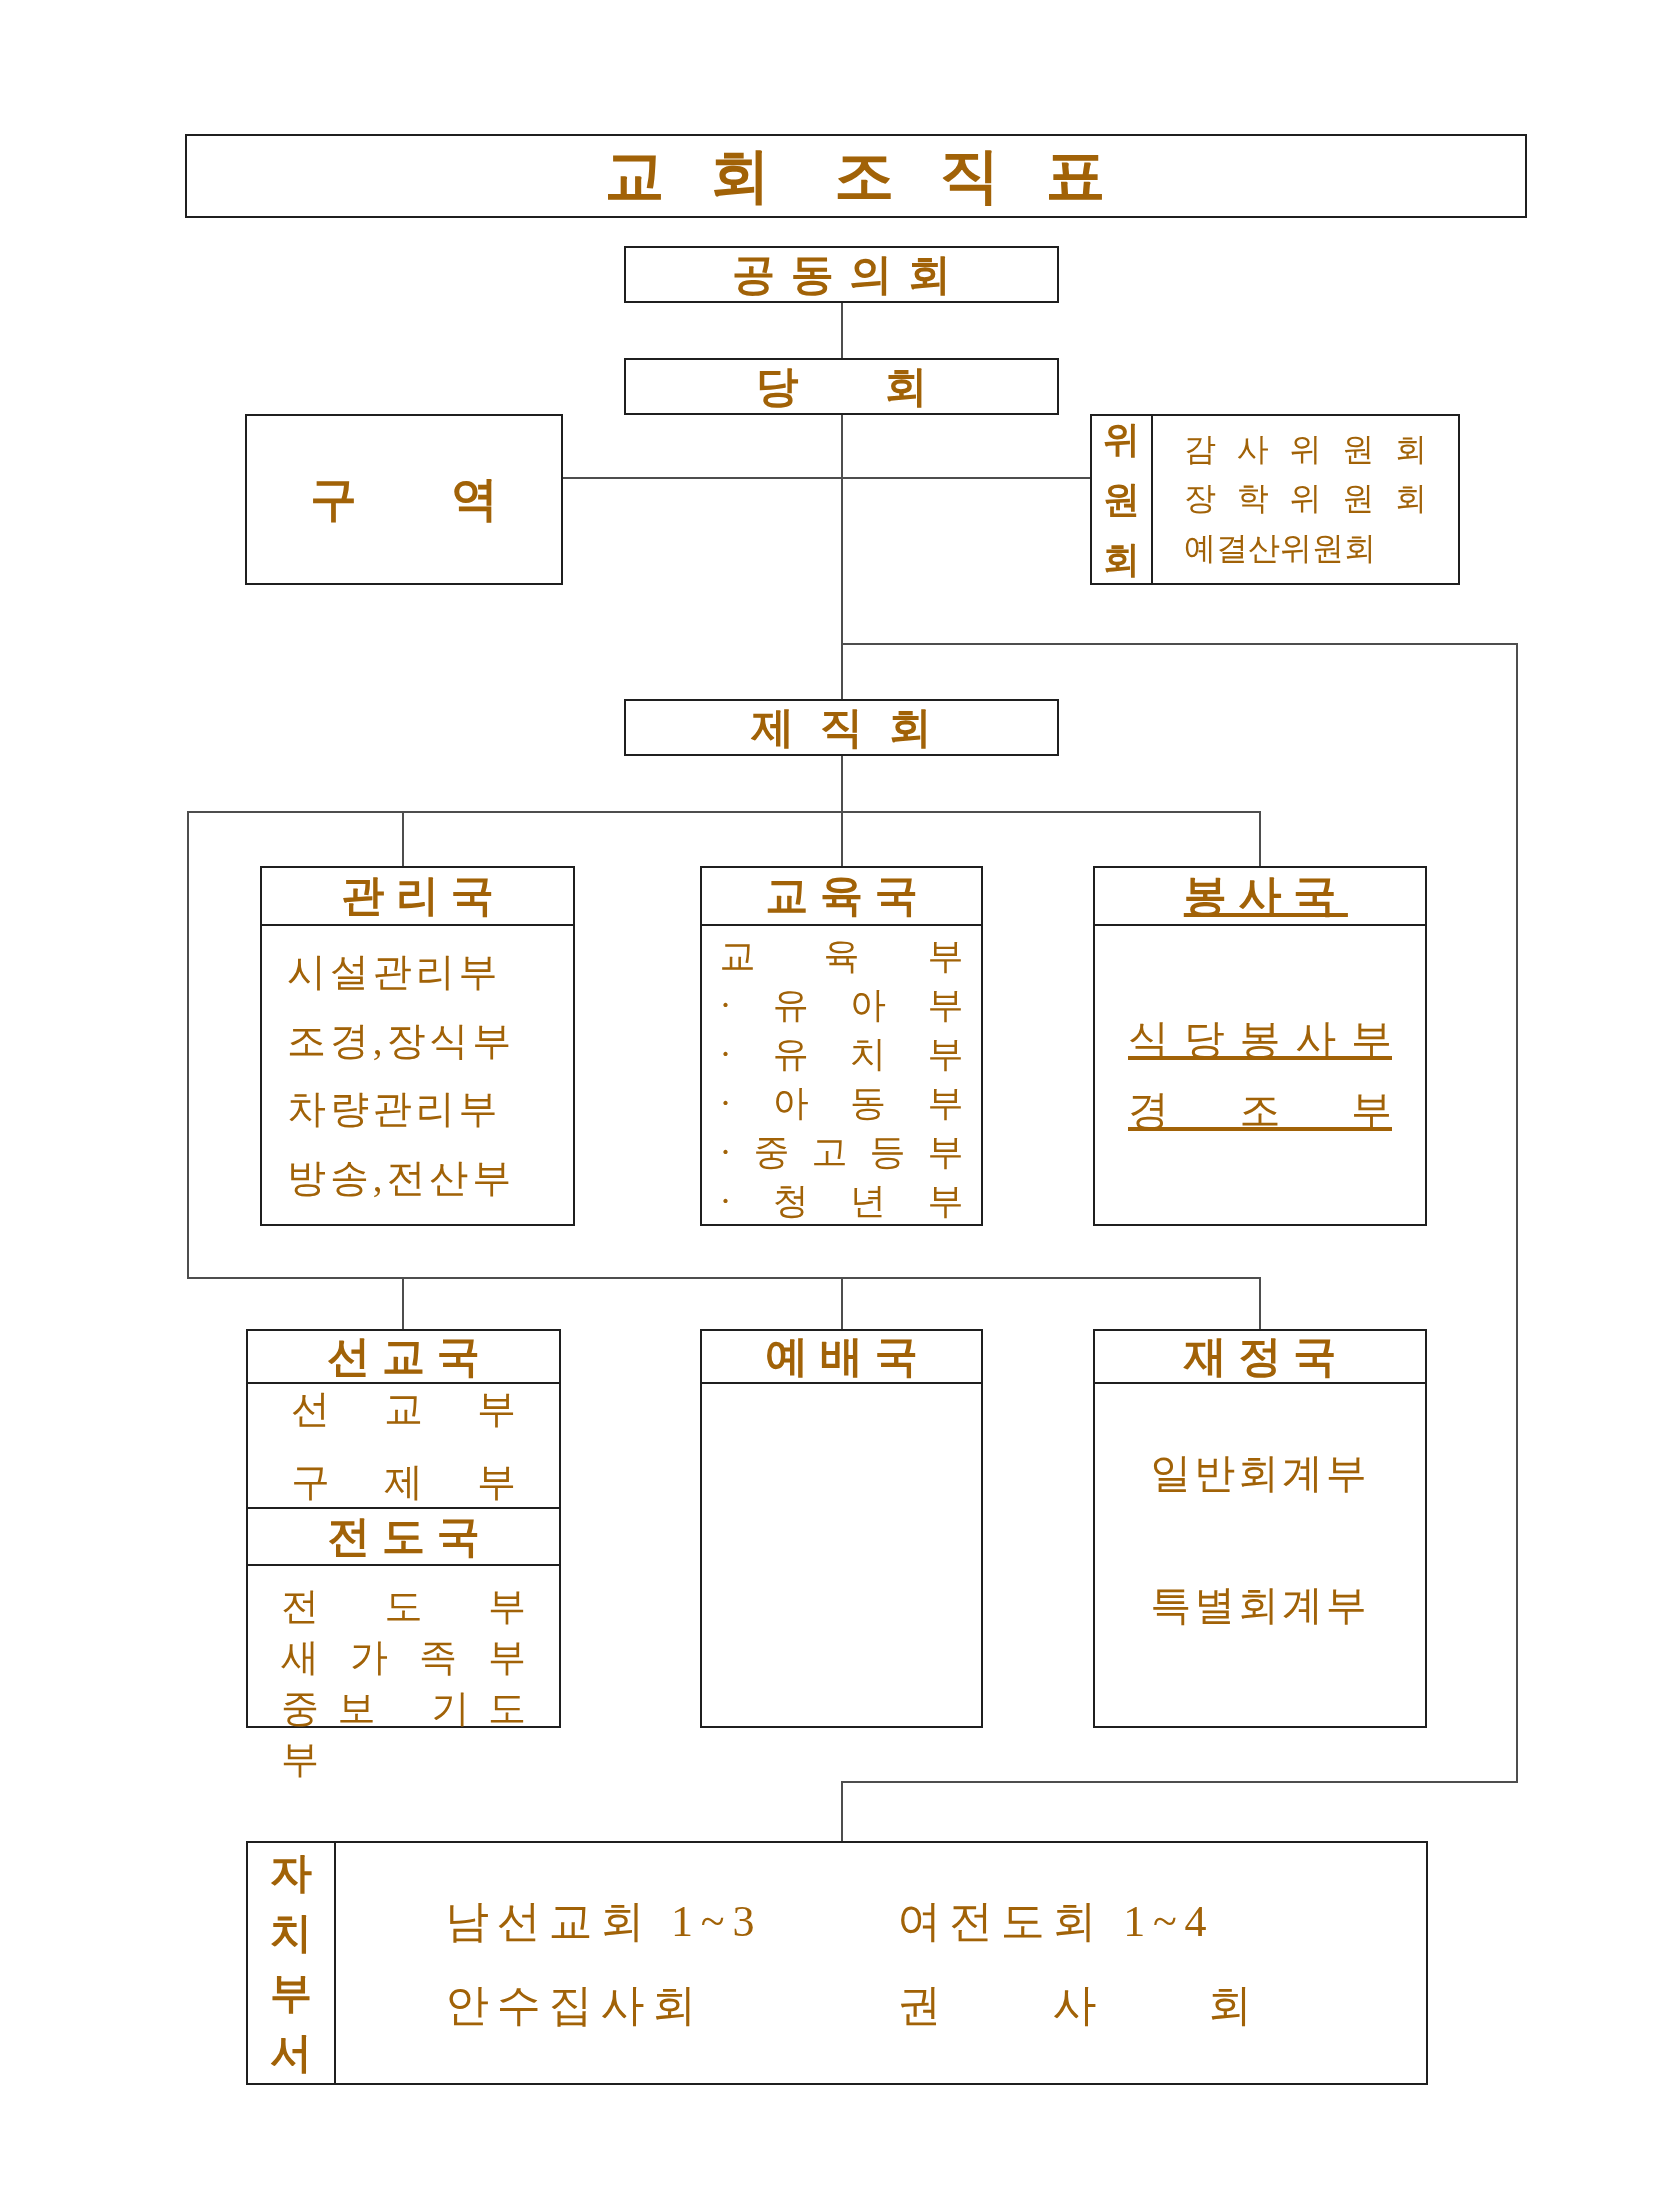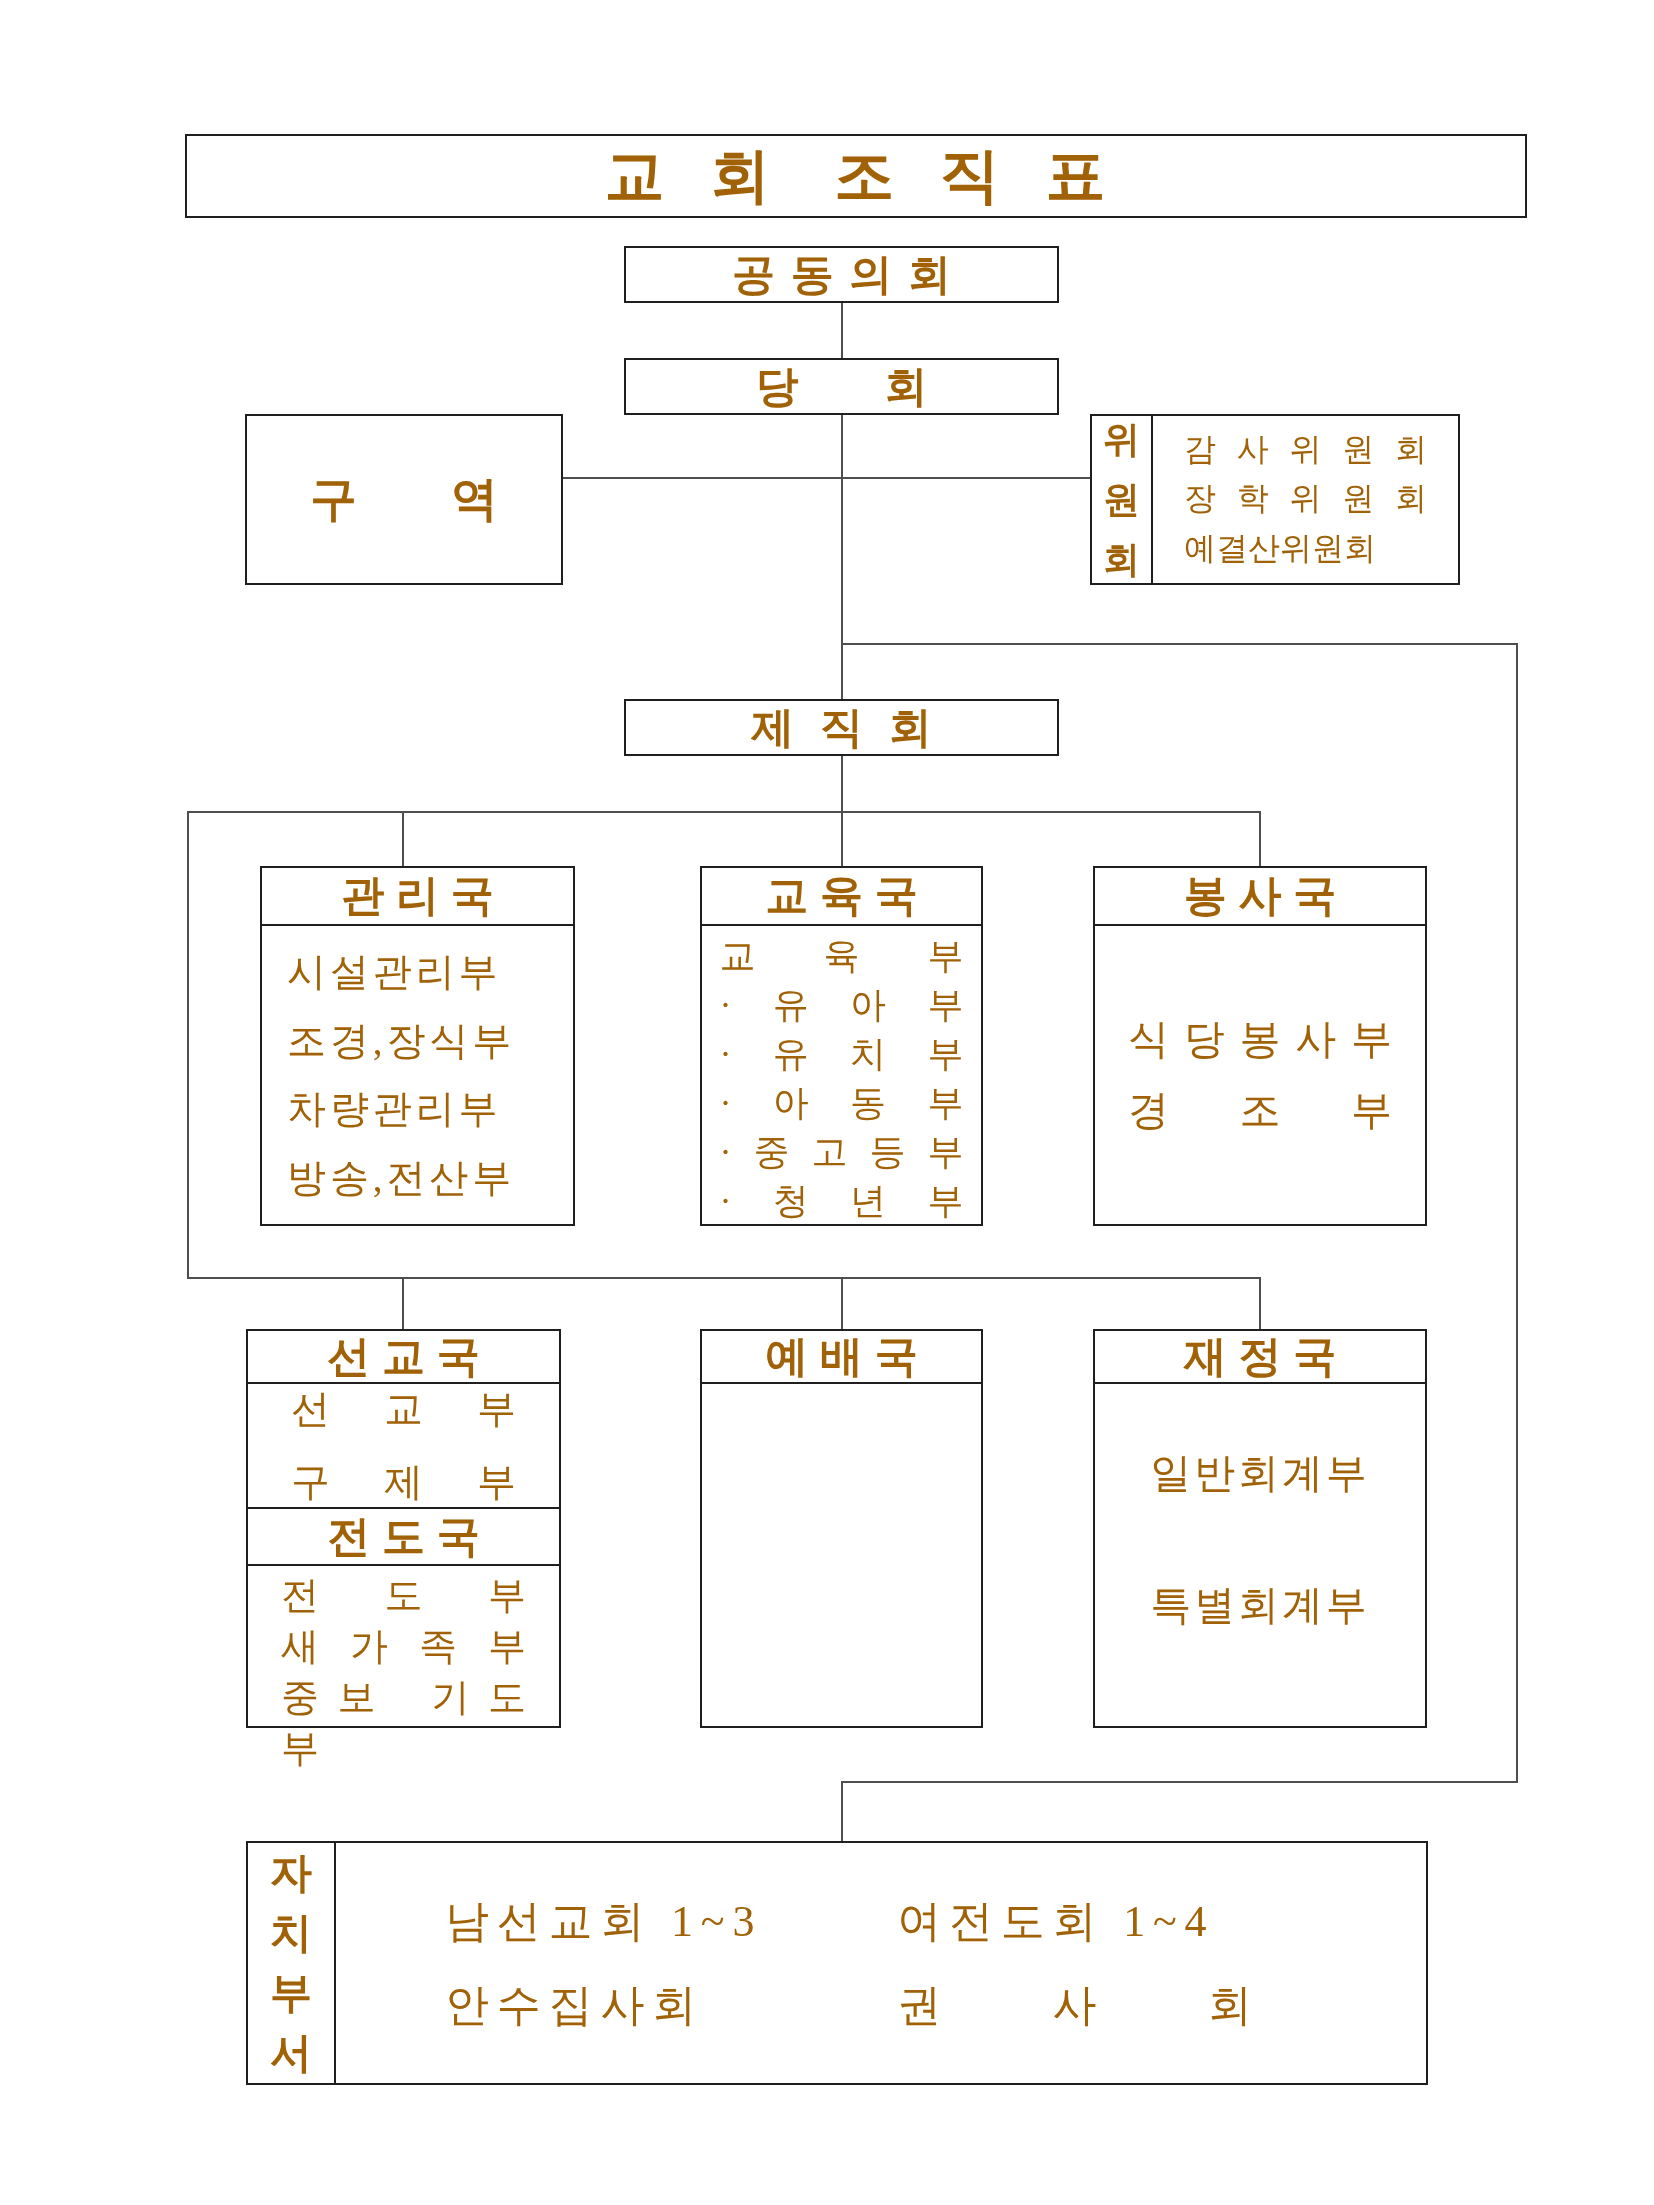--- a/index.html
+++ b/index.html
@@ -28,28 +28,28 @@
   .c-list{flex:1;display:flex;flex-direction:column;justify-content:space-evenly;padding:5.9px 0;}
   .c-item{font-size:32px;padding:0 31px;}
 
   
   .bbox{display:flex;flex-direction:column;}
   .b-hdr{height:56px;min-height:56px;border-bottom:2px solid #1f1f1f;display:flex;align-items:center;justify-content:center;font-size:43px;letter-spacing:11.7px;text-indent:11.7px;}
   .mgmt-box{left:246px;top:866px;width:315px;height:360px;margin-left:14px;}
   .mgmt-body{flex:1;display:flex;flex-direction:column;justify-content:center;gap:14.6px;padding:0 25px;font-size:39px;letter-spacing:3.9px;}
   .edu-box{left:700px;top:866px;width:283px;height:360px;}
   .edu-body{flex:1;display:flex;flex-direction:column;justify-content:space-evenly;padding:5.9px 17.6px;font-size:36px;}
-  .svc-box{left:1093px;top:866px;width:334px;height:360px;}
+  .svc-box{left:1093px;top:866px;width:334px;height:360px;text-decoration:underline;}
   .svc-body{flex:1;display:flex;flex-direction:column;justify-content:center;gap:15.6px;padding:0 33px;font-size:41px;border-radius:7px;}
 
   .mission-box{left:246px;top:1329px;width:315px;height:399px;}
   .m-hdr{height:51px;min-height:51px;}
   .m-body1{height:123px;display:flex;flex-direction:column;justify-content:center;gap:19px;padding:0 43px;font-size:39px;}
   .m-hdr2{height:55px;min-height:55px;border-top:2px solid #1f1f1f;border-bottom:2px solid #1f1f1f;display:flex;align-items:center;justify-content:center;font-size:43px;letter-spacing:11.7px;text-indent:11.7px;}
-  .m-body2{flex:1;display:flex;flex-direction:column;justify-content:space-evenly;padding:3.9px 33px;font-size:38px;}
+  .m-body2{flex:1;display:flex;flex-direction:column;justify-content:space-evenly;padding:3.9px 33px;font-size:38px;margin-top:11px;}
   .worship-box{left:700px;top:1329px;width:283px;height:399px;justify-content:space-between;}
   .worship-body{flex:1;display:flex;flex-direction:column;padding:57px 41px 0;gap:27px;font-size:39px;}
   .finance-box{left:1093px;top:1329px;width:334px;height:399px;}
   .finance-body{flex:1;display:flex;flex-direction:column;justify-content:space-around;align-items:center;padding:23.4px 0 55px;font-size:41px;letter-spacing:2.9px;}
 
   
   .autonomy-box{left:246px;top:1841px;width:1182px;height:244px;display:flex;}
   .a-label{width:86px;border-right:2px solid #1f1f1f;display:flex;flex-direction:column;
            justify-content:space-between;align-items:center;padding:8.8px 0;font-size:42px;line-height:1;}
   .a-content{flex:1;display:flex;align-items:center;gap:135px;padding-left:109px;font-size:44px;letter-spacing:7.8px;}

